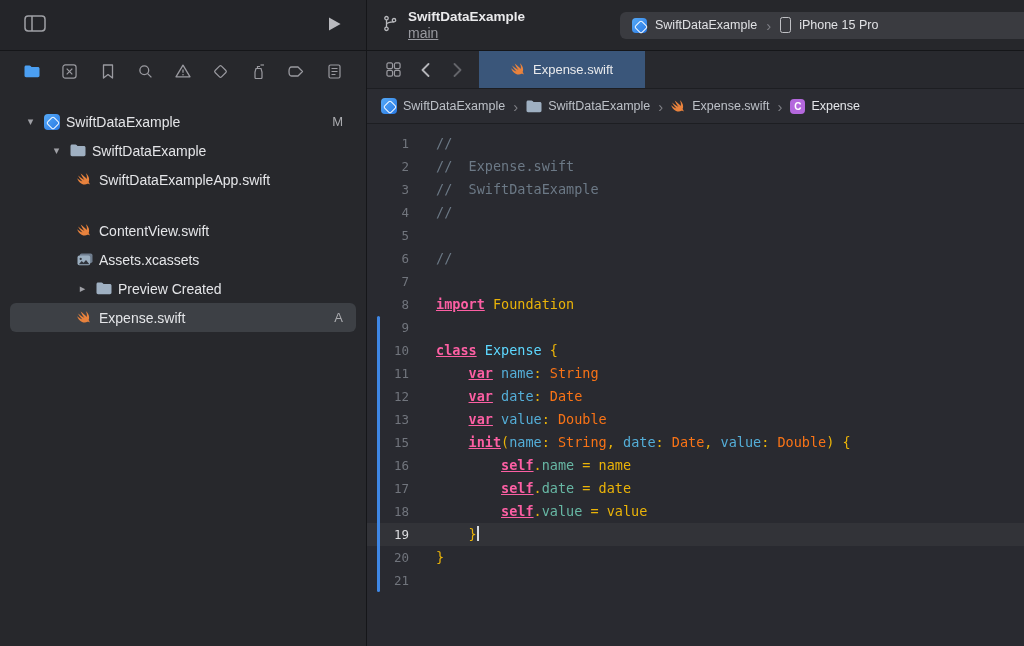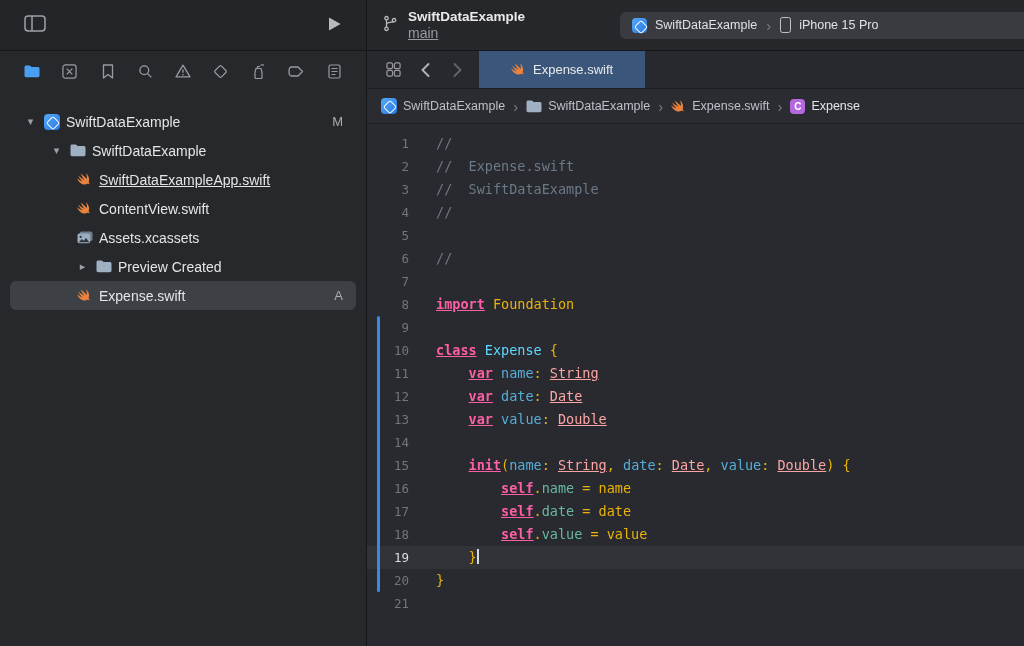--- a/index.html
+++ b/index.html
@@ -61,21 +61,21 @@
   .code-area{flex:1;position:relative;overflow:hidden;padding-top:8px;
     font-family:"DejaVu Sans Mono","Liberation Mono",monospace;font-size:13.5px;}
   .code-line{display:flex;height:23px;line-height:23px;}
   .code-line.current{background:rgba(255,255,255,.045);}
   .gutter{width:42px;flex:0 0 42px;padding-right:12px;text-align:right;color:#71757d;font-size:12.5px;}
   .code-line.current .gutter{color:#dcdde0;}
   .line-text{white-space:pre;padding-left:15px;}
   .tok-cm{color:#6c7986;}
   .tok-kw{color:#fc5fa3;font-weight:700;text-decoration:underline;}
   .tok-pl{color:#eab308;}
-  .tok-ty{color:#fca5a5;text-decoration:underline;}
+  .tok-ty{color:#f97316;}
   .tok-decl{color:#5dd8ff;}
   .tok-prop{color:#54aed8;}
   .tok-mb{color:#67b7a4;}
   .cursor{display:inline-block;width:2px;height:15px;background:#d6dbe2;vertical-align:-2px;}
   .change-bar{position:absolute;left:10px;top:192px;width:3px;height:276px;background:#3f87e5;border-radius:2px;}
 </style>
 </head>
 <body>
 
 <div class="app">
@@ -182,29 +182,29 @@
           </div>
           <div class="tree-row" style="padding-left: 40px;">
             <span class="disc">▾</span>
             <span class="t-icon">
               <svg width="16" height="13" viewBox="0 0 16 13">
                 <path fill="#9fb0c2" d="M.5 2.2C.5 1.3 1.2.6 2.1.6h3.4c.4 0 .8.2 1.1.5l.9.9h6.4c.9 0 1.6.7 1.6 1.6v7c0 .9-.7 1.6-1.6 1.6H2.1c-.9 0-1.6-.7-1.6-1.6z"></path>
               </svg>
             </span>
             <span class="t-label">SwiftDataExample</span>
           </div>
-          <div class="tree-row" style="padding-left: 66px; text-decoration: underline;">
+          <div class="tree-row" style="padding-left: 66px;">
             <span class="t-icon">
               <svg width="15" height="15" viewBox="0 0 16 16">
                 <path fill="#e8823d" d="M9.4 1.2c2.9 2.3 4.4 6.2 3 9.4.8 1.1 1.3 2.5 1.1 2.7-.1.2-1.1-.8-2.4-.7-1.7 1-4 1-6.2-.2C2.7 11.2 1 9 .2 6.6 2 8.1 4 9.4 5.8 10 3.9 8.3 2.1 5.8 1.2 3.7c2.1 1.8 4.6 3.7 6.8 4.7C6.1 6 4.5 3.2 3.9 1.6c2.3 1.6 4.9 4 6.4 5.8.6-2 .1-4.5-.9-6.2z"></path>
               </svg>
             </span>
             <span class="t-label">SwiftDataExampleApp.swift</span>
           </div>
-          <div class="tree-row" style="padding-left: 66px;">
+          <div class="tree-row" style="padding-left: 66px; margin-top: 22px;">
             <span class="t-icon">
               <svg width="15" height="15" viewBox="0 0 16 16">
                 <path fill="#e8823d" d="M9.4 1.2c2.9 2.3 4.4 6.2 3 9.4.8 1.1 1.3 2.5 1.1 2.7-.1.2-1.1-.8-2.4-.7-1.7 1-4 1-6.2-.2C2.7 11.2 1 9 .2 6.6 2 8.1 4 9.4 5.8 10 3.9 8.3 2.1 5.8 1.2 3.7c2.1 1.8 4.6 3.7 6.8 4.7C6.1 6 4.5 3.2 3.9 1.6c2.3 1.6 4.9 4 6.4 5.8.6-2 .1-4.5-.9-6.2z"></path>
               </svg>
             </span>
             <span class="t-label">ContentView.swift</span>
           </div>
           <div class="tree-row" style="padding-left: 66px;">
             <span class="t-icon">
               <svg width="16" height="13" viewBox="0 0 16 13">
@@ -348,24 +348,20 @@
           </div>
           <div class="code-line">
             <span class="gutter">12</span>
             <span class="line-text"><span class="tok-pl">    </span><span class="tok-kw">var</span><span class="tok-prop"> date</span><span class="tok-pl">: </span><span class="tok-ty">Date</span></span>
           </div>
           <div class="code-line">
             <span class="gutter">13</span>
             <span class="line-text"><span class="tok-pl">    </span><span class="tok-kw">var</span><span class="tok-prop"> value</span><span class="tok-pl">: </span><span class="tok-ty">Double</span></span>
           </div>
           <div class="code-line">
-            <span class="gutter">14</span>
-            <span class="line-text"></span>
-          </div>
-          <div class="code-line">
             <span class="gutter">15</span>
             <span class="line-text"><span class="tok-pl">    </span><span class="tok-kw">init</span><span class="tok-pl">(</span><span class="tok-prop">name</span><span class="tok-pl">: </span><span class="tok-ty">String</span><span class="tok-pl">, </span><span class="tok-prop">date</span><span class="tok-pl">: </span><span class="tok-ty">Date</span><span class="tok-pl">, </span><span class="tok-prop">value</span><span class="tok-pl">: </span><span class="tok-ty">Double</span><span class="tok-pl">) {</span></span>
           </div>
           <div class="code-line">
             <span class="gutter">16</span>
             <span class="line-text"><span class="tok-pl">        </span><span class="tok-kw">self</span><span class="tok-pl">.</span><span class="tok-mb">name</span><span class="tok-pl"> = name</span></span>
           </div>
           <div class="code-line">
             <span class="gutter">17</span>
             <span class="line-text"><span class="tok-pl">        </span><span class="tok-kw">self</span><span class="tok-pl">.</span><span class="tok-mb">date</span><span class="tok-pl"> = date</span></span>

